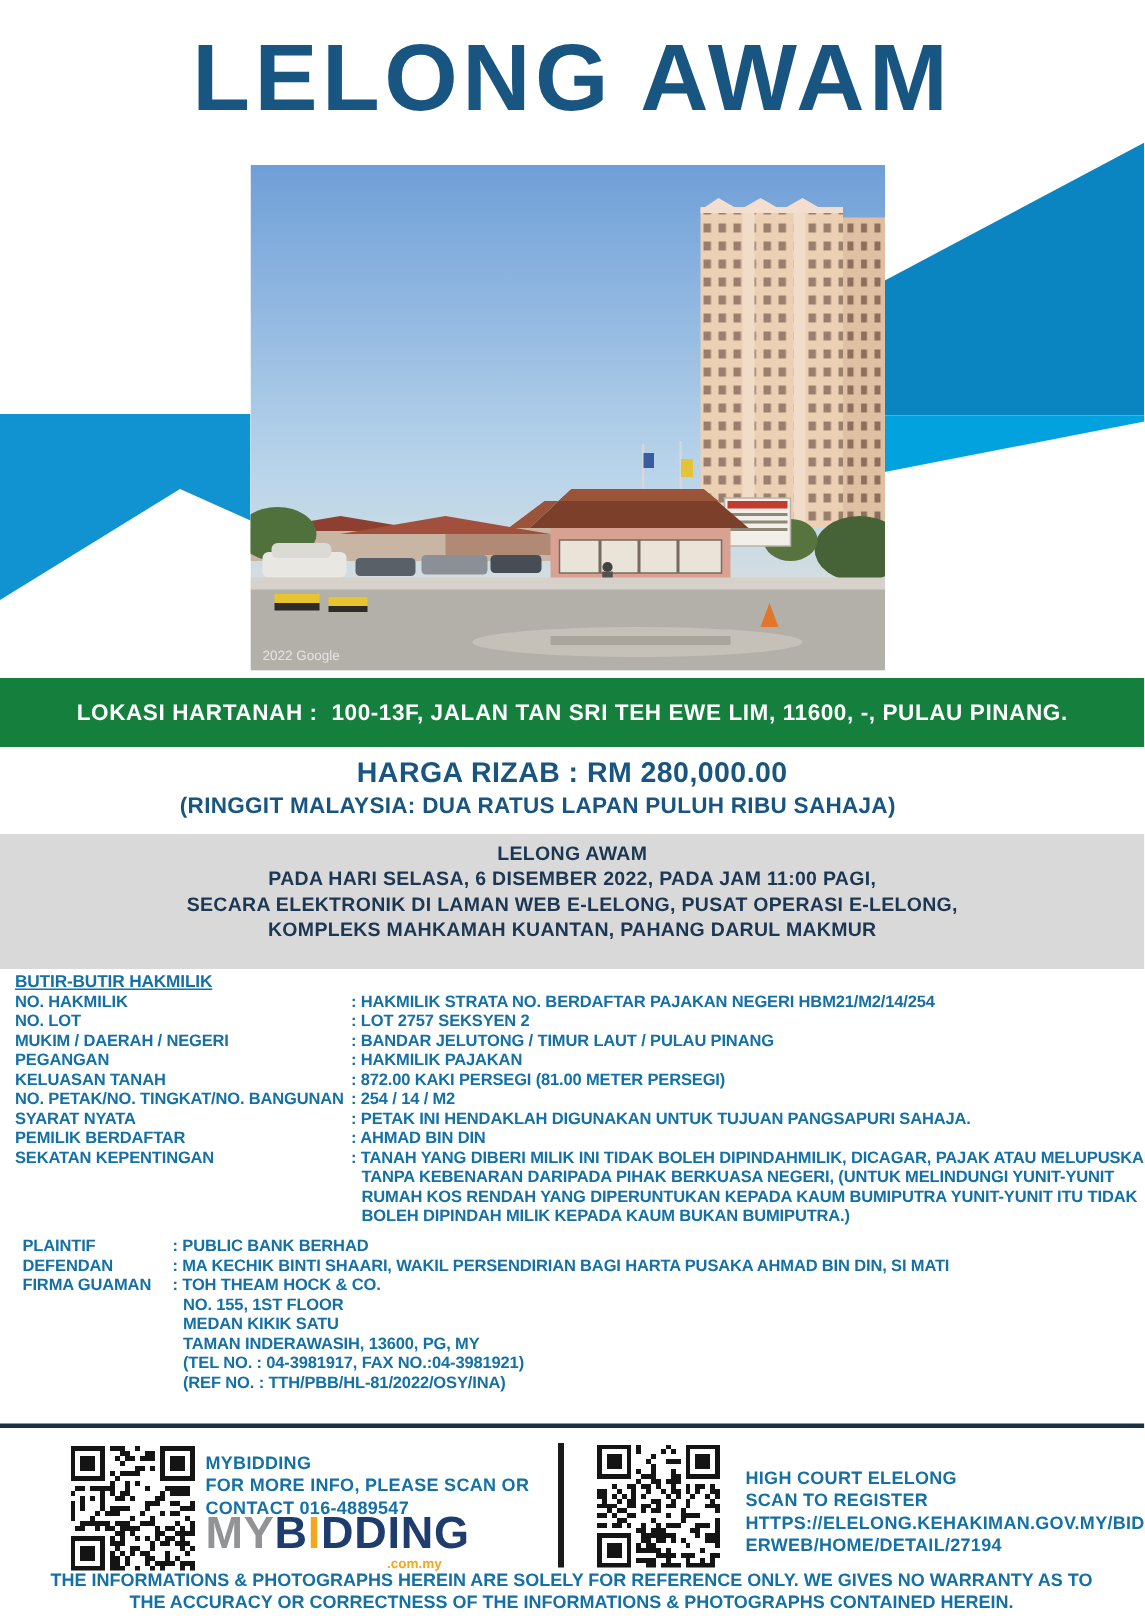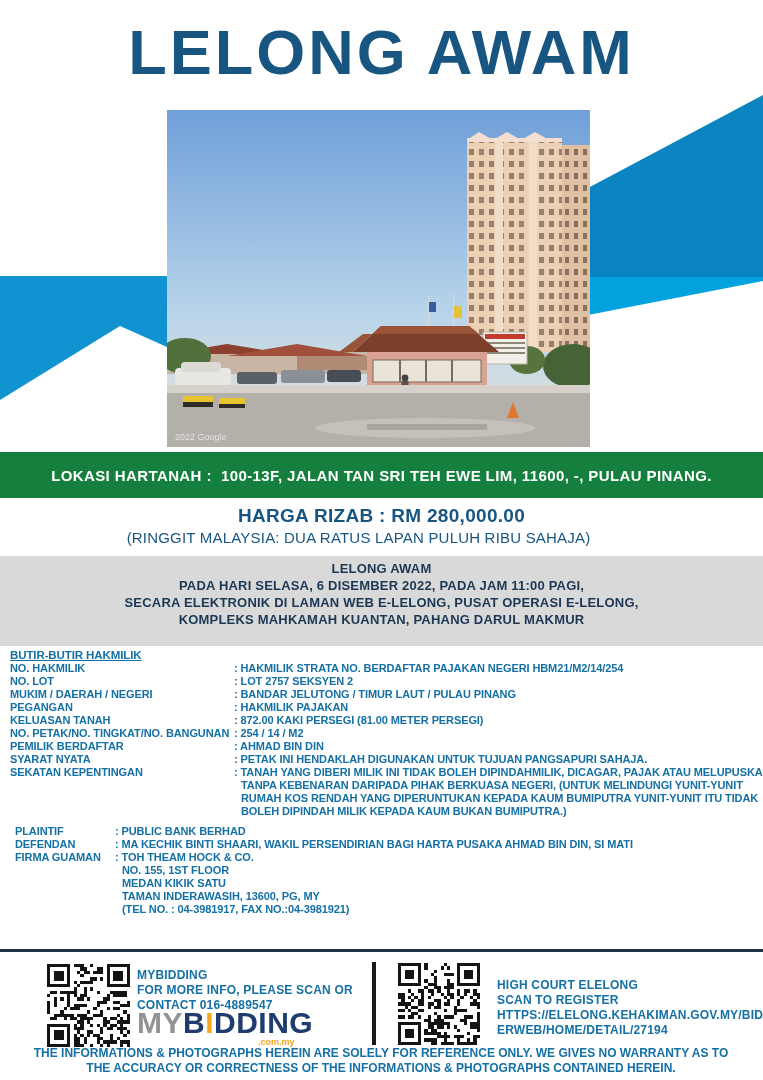--- a/index.html
+++ b/index.html
@@ -13,21 +13,21 @@
 
   .photo { left:167px; top:110px; width:423px; height:337px; display:block; }
 
   .loc-bar { top:452px; left:0; width:763px; height:46px; background:#15803d;
     color:#ffffff; font-weight:bold; font-size:15px; letter-spacing:.4px;
     display:flex; align-items:center; justify-content:center; white-space:pre; }
 
   .price1 { top:505px; left:0; width:763px; text-align:center; color:#185681;
     font-weight:bold; font-size:19px; letter-spacing:.3px; }
   .price2 { top:529px; left:0; width:717px; text-align:center; color:#185681;
-    font-weight:normal; font-size:15px; letter-spacing:.2px; }
+    font-weight:bold; font-size:15px; letter-spacing:.2px; }
 
   .notice { top:556px; left:0; width:763px; height:90px; background:#d9d9d9;
     color:#1b3753; font-weight:bold; font-size:13px; line-height:17px;
     text-align:center; padding-top:4px; letter-spacing:.2px; }
 
   .details { top:649px; left:10px; width:748px; color:#1470a5; font-weight:bold;
     font-size:11px; line-height:13px; letter-spacing:-0.1px; }
   .details .heading { text-decoration:underline; font-size:11.5px; }
   .drow { display:flex; }
   .drow .dlabel { width:224px; flex:none; }
@@ -204,29 +204,29 @@
           <div>: 872.00 KAKI PERSEGI (81.00 METER PERSEGI)</div>
         </div>
     </div>
     <div class="drow">
       <div class="dlabel">NO. PETAK/NO. TINGKAT/NO. BANGUNAN</div>
       <div class="dvalue">
           <div>: 254 / 14 / M2</div>
         </div>
     </div>
     <div class="drow">
+      <div class="dlabel">SYARAT NYATA</div>
+      <div class="dvalue">
+          <div>: PETAK INI HENDAKLAH DIGUNAKAN UNTUK TUJUAN PANGSAPURI SAHAJA.</div>
+        </div>
+    </div>
+    <div class="drow">
       <div class="dlabel">PEMILIK BERDAFTAR</div>
       <div class="dvalue">
           <div>: AHMAD BIN DIN</div>
-        </div>
-    </div>
-    <div class="drow">
-      <div class="dlabel">SYARAT NYATA</div>
-      <div class="dvalue">
-          <div>: PETAK INI HENDAKLAH DIGUNAKAN UNTUK TUJUAN PANGSAPURI SAHAJA.</div>
         </div>
     </div>
     <div class="drow">
       <div class="dlabel">SEKATAN KEPENTINGAN</div>
       <div class="dvalue">
         <div>: TANAH YANG DIBERI MILIK INI TIDAK BOLEH DIPINDAHMILIK, DICAGAR, PAJAK ATAU MELUPUSKAN</div>
         <div class="cont">TANPA KEBENARAN DARIPADA PIHAK BERKUASA NEGERI, (UNTUK MELINDUNGI YUNIT-YUNIT</div>
         <div class="cont">RUMAH KOS RENDAH YANG DIPERUNTUKAN KEPADA KAUM BUMIPUTRA YUNIT-YUNIT ITU TIDAK</div>
         <div class="cont">BOLEH DIPINDAH MILIK KEPADA KAUM BUKAN BUMIPUTRA.)</div>
       </div>
@@ -243,20 +243,21 @@
       <div class="pvalue">: MA KECHIK BINTI SHAARI, WAKIL PERSENDIRIAN BAGI HARTA PUSAKA AHMAD BIN DIN, SI MATI</div>
     </div>
     <div class="prow">
       <div class="plabel">FIRMA GUAMAN</div>
       <div class="pvalue">: TOH THEAM HOCK &amp; CO.</div>
     </div>
     <div class="addr">NO. 155, 1ST FLOOR</div>
     <div class="addr">MEDAN KIKIK SATU</div>
     <div class="addr">TAMAN INDERAWASIH, 13600, PG, MY</div>
     <div class="addr">(TEL NO. : 04-3981917, FAX NO.:04-3981921)</div>
+    <div class="addr">(REF NO. : TTH/PBB/HL-81/2022/OSY/INA)</div>
   </div>
 
   <div class="abs hr-navy"></div>
 
   <div class="abs qr qr-left"><svg viewBox="0 0 25 25" width="100%" height="100%" shape-rendering="crispEdges">
         <rect width="25" height="25" fill="#fff"></rect>
         <rect x="8" y="0" width="1" height="1" fill="#141414"></rect>
         <rect x="9" y="0" width="1" height="1" fill="#141414"></rect>
         <rect x="10" y="0" width="1" height="1" fill="#141414"></rect>
         <rect x="13" y="0" width="1" height="1" fill="#141414"></rect>

